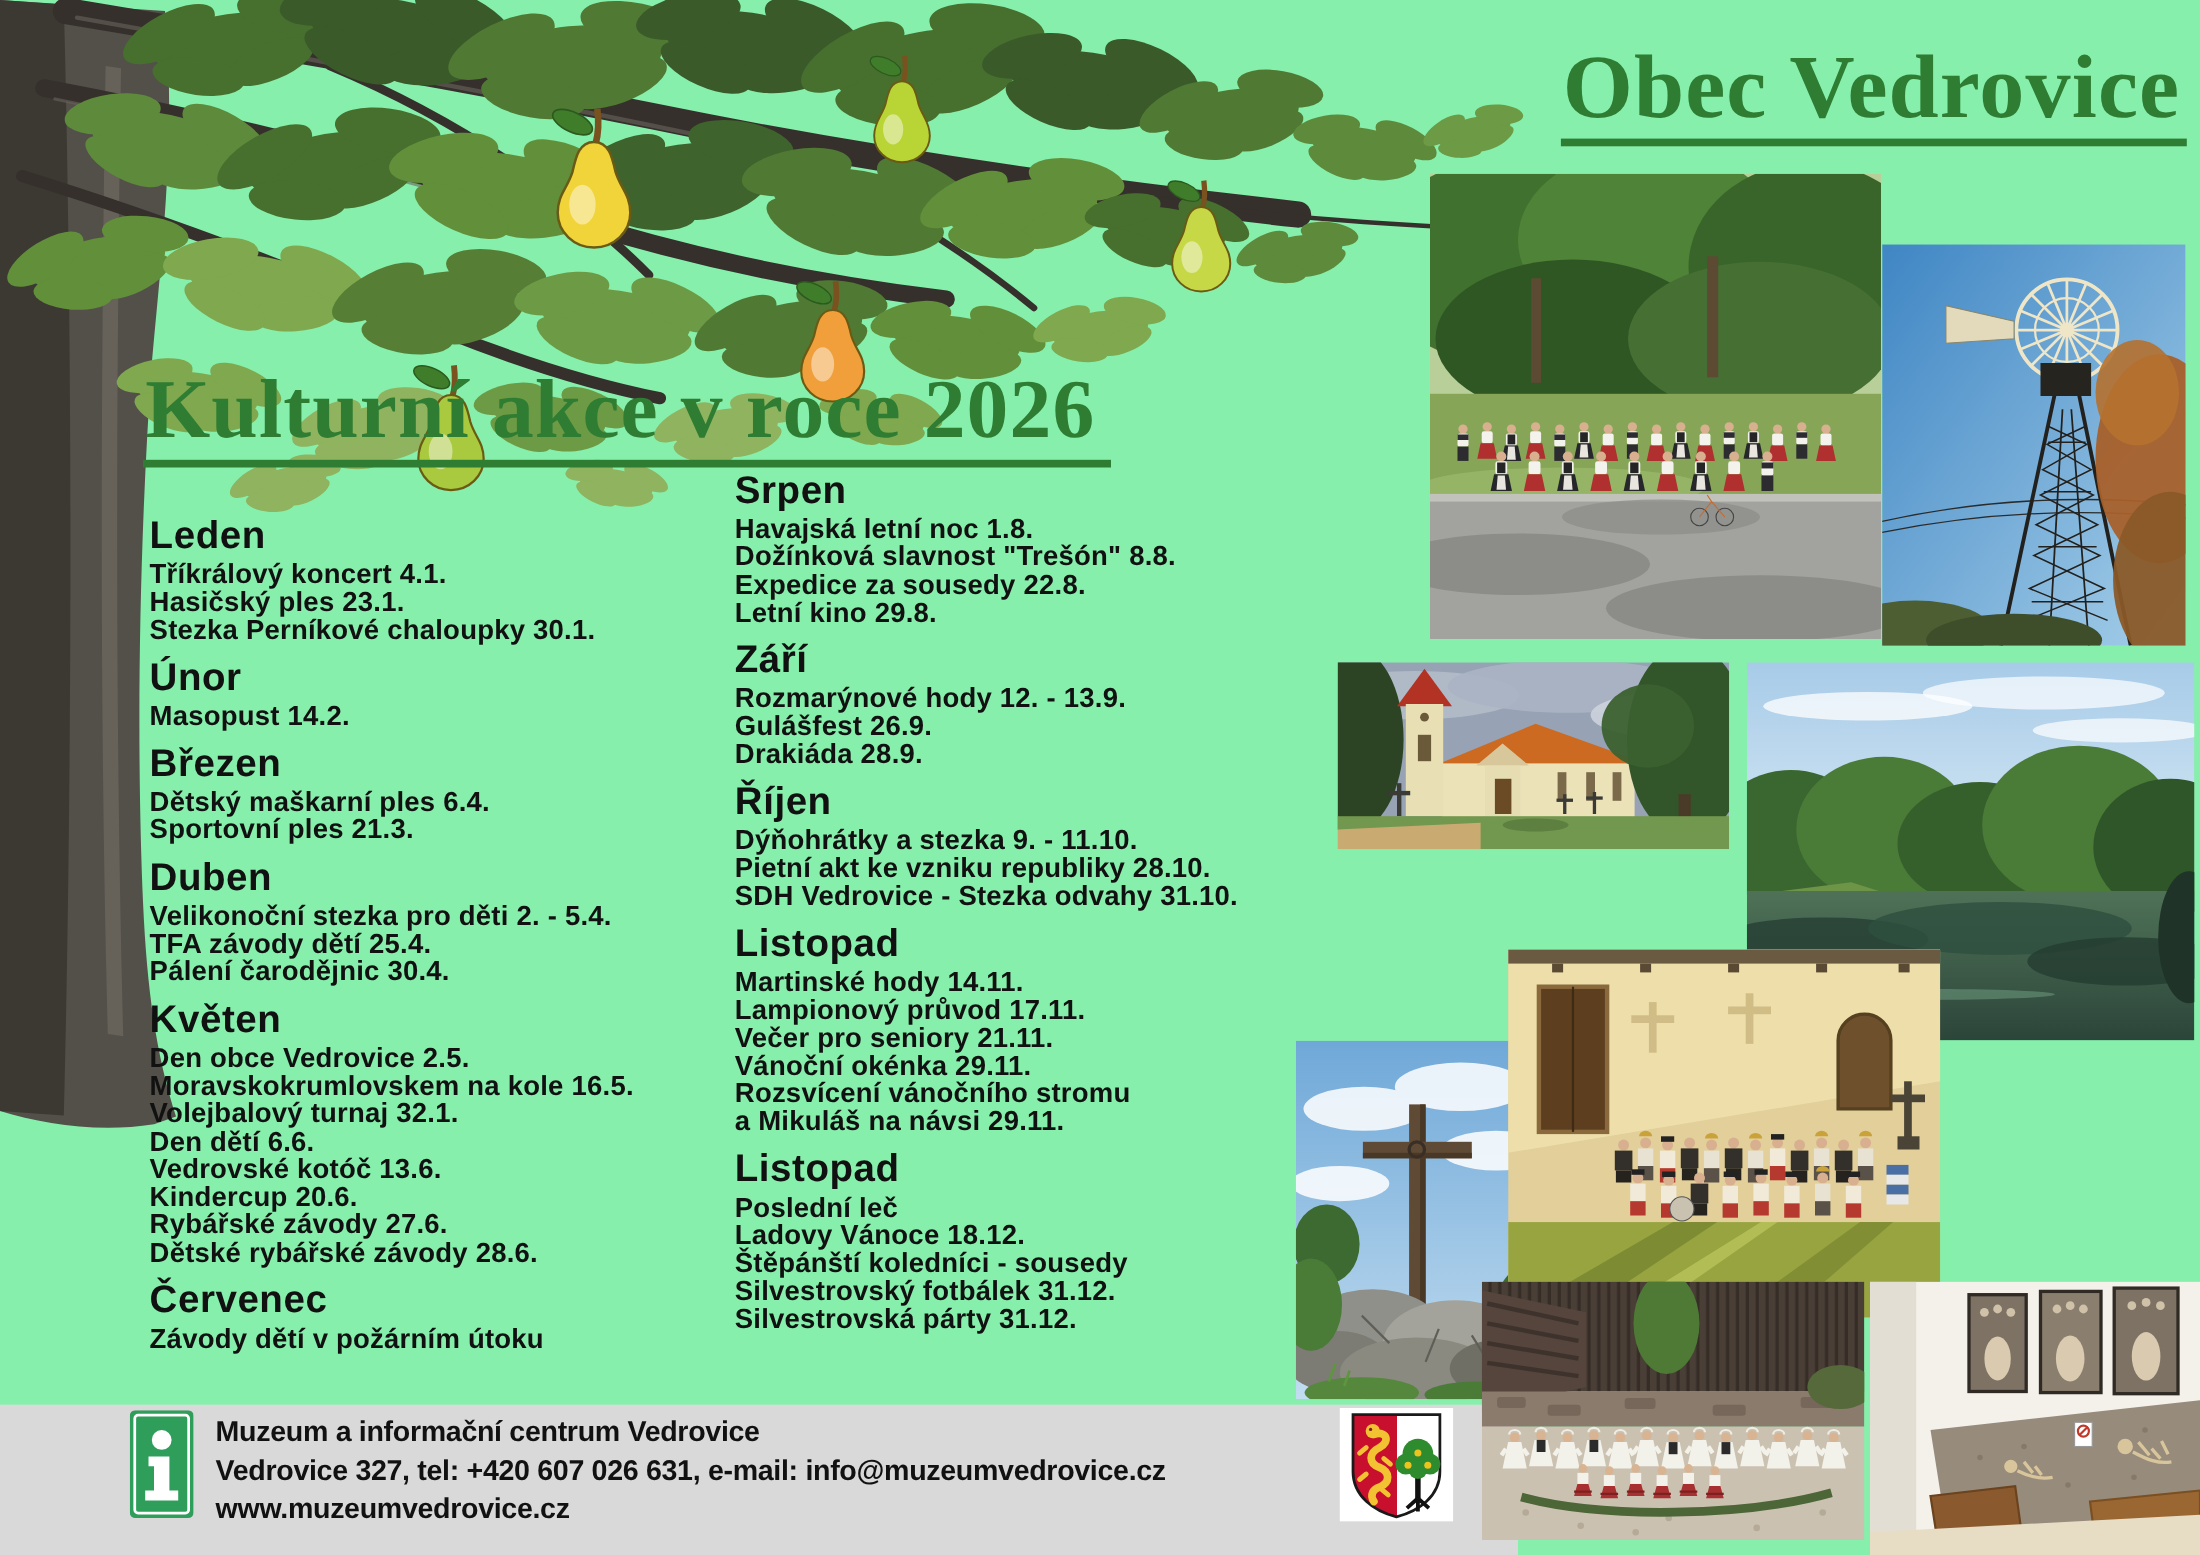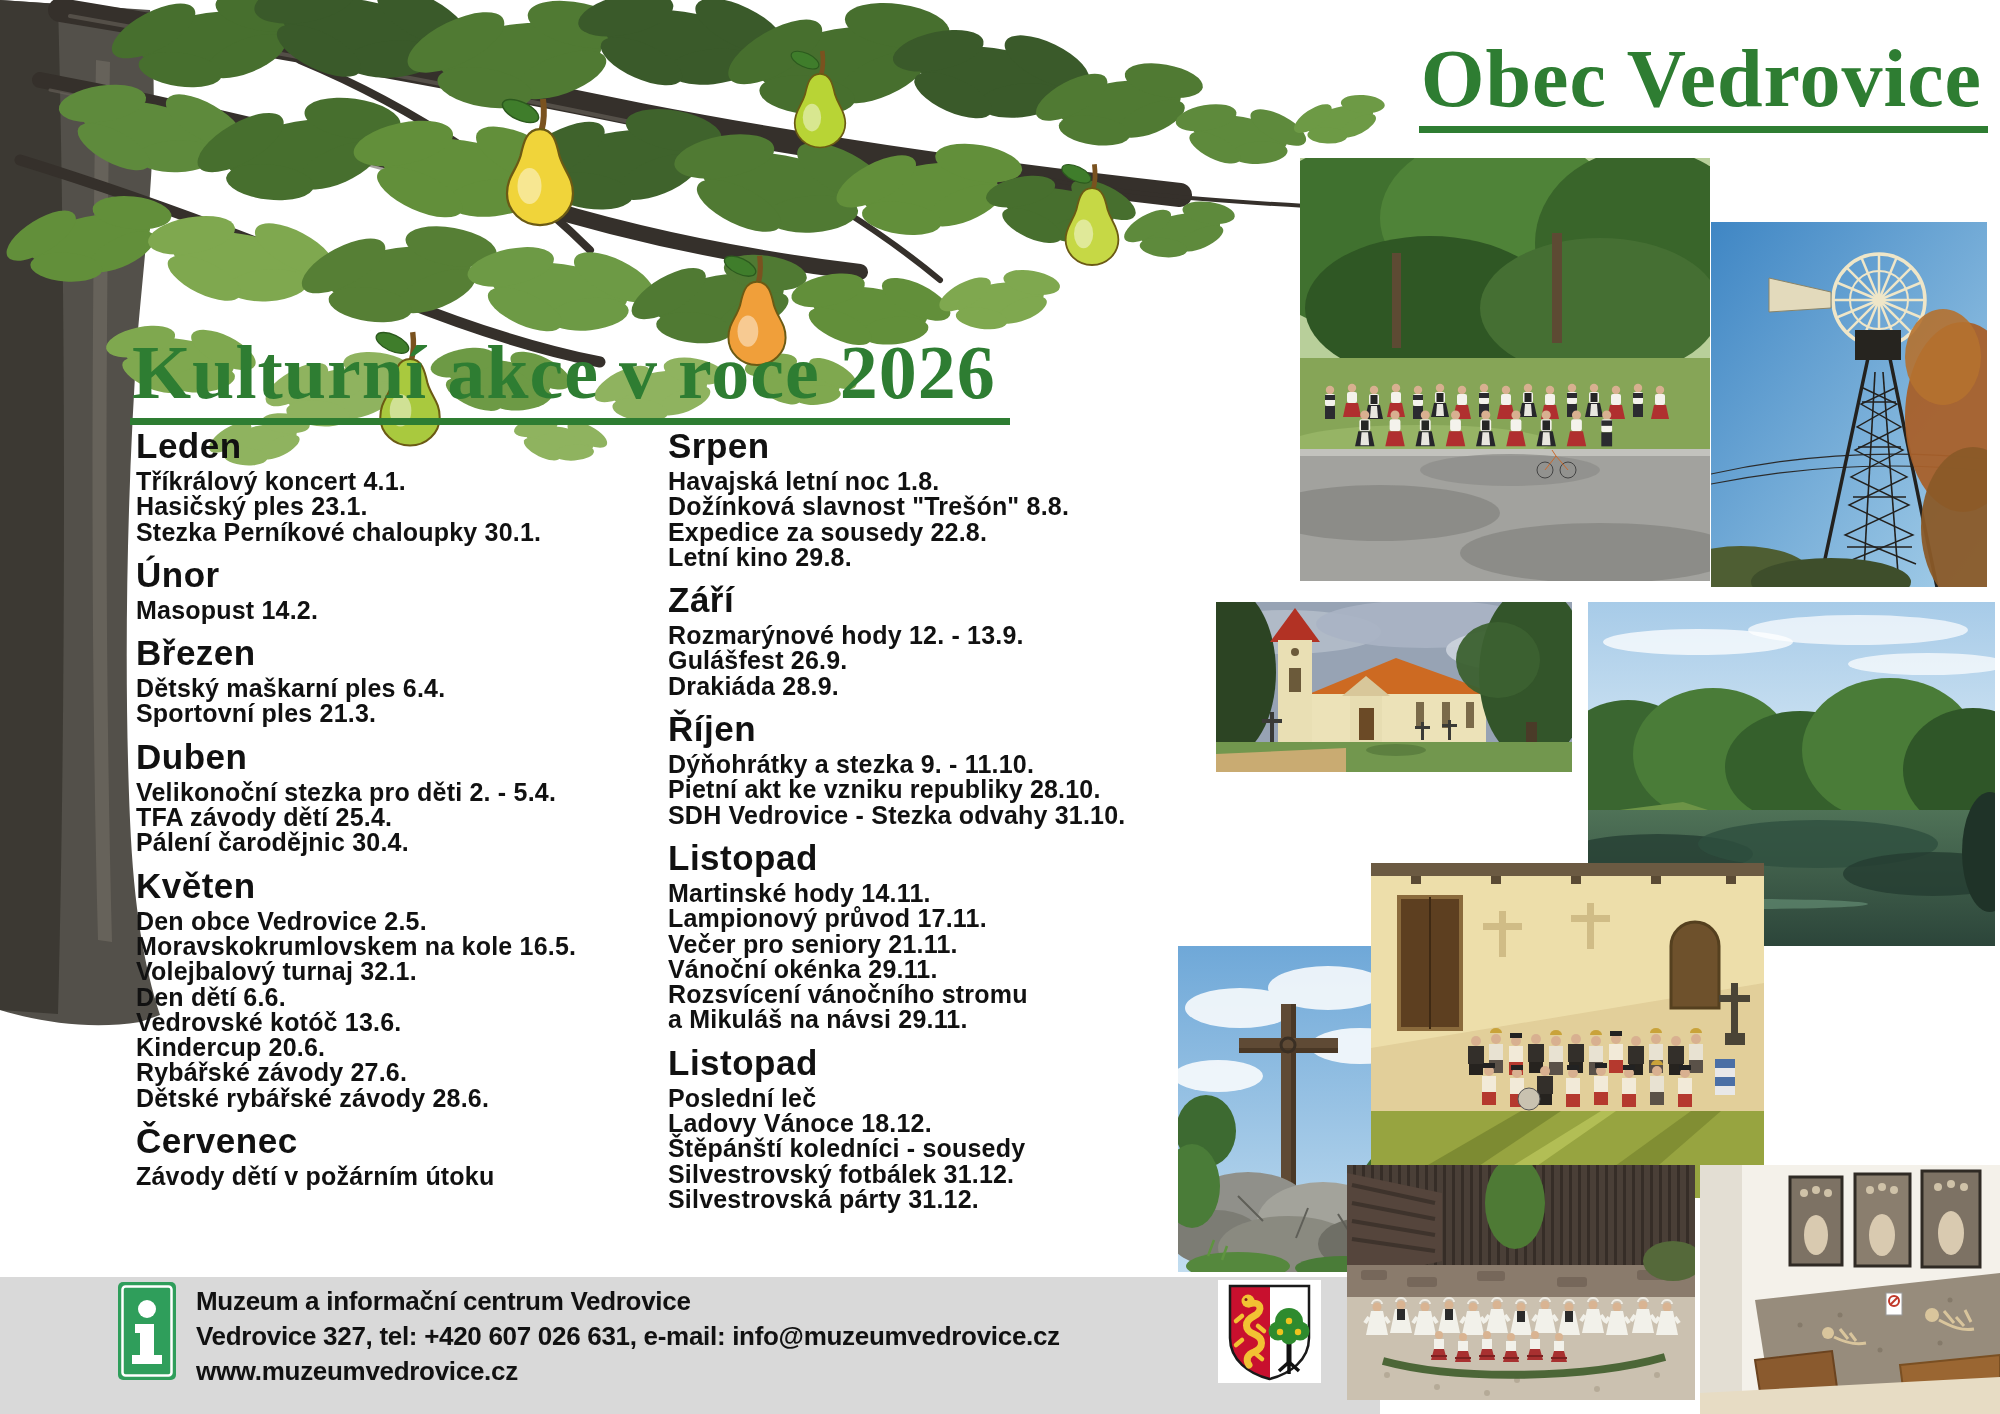--- a/index.html
+++ b/index.html
@@ -1,23 +1,23 @@
 <!DOCTYPE html>
 <html><head>
 <meta charset="utf-8">
 <style>
   html,body{margin:0;padding:0;background:#888;}
-  .page{position:relative;width:2000px;height:1414px;background:#ffffff;overflow:hidden;
+  .page{position:relative;width:2000px;height:1414px;background:#86efac;overflow:hidden;
         font-family:"Liberation Sans",sans-serif;color:#111;}
   .green-title{position:absolute;font-family:"Liberation Serif",serif;font-weight:bold;
         color:#2e7d32;border-bottom:7px solid #2e7d32;white-space:nowrap;line-height:1.0;}
   .obec{top:38px;right:12px;font-size:82px;letter-spacing:1px;padding:0 6px 6px 2px;z-index:7;}
   .kulturni{left:130px;top:334px;font-size:76px;letter-spacing:1px;padding:0 14px 8px 2px;z-index:7;}
   .events-col{position:absolute;top:426px;width:560px;z-index:7;}
-  .col-left{left:136px;}
+  .col-left{left:136px;margin-top:41px;}
   .col-right{left:668px;}
   .month-title{font-size:35px;font-weight:bold;line-height:40px;margin:10px 0 3px;letter-spacing:.5px;}
   .month-block:first-child .month-title{margin-top:0;}
   .event-line{font-size:25px;font-weight:bold;line-height:25.3px;letter-spacing:.2px;white-space:nowrap;}
   .photo{position:absolute;z-index:2;overflow:hidden;}
   .photo svg{display:block;width:100%;height:100%;}
   .tree-deco{position:absolute;left:0;top:0;z-index:1;}
   .footer-bar{position:absolute;left:0;top:1277px;width:1380px;height:137px;background:#d9d9d9;z-index:3;}
   .info-icon{position:absolute;left:118px;top:1282px;width:58px;height:98px;z-index:4;}
   .footer-text{position:absolute;left:196px;top:1284px;font-size:26px;font-weight:bold;

